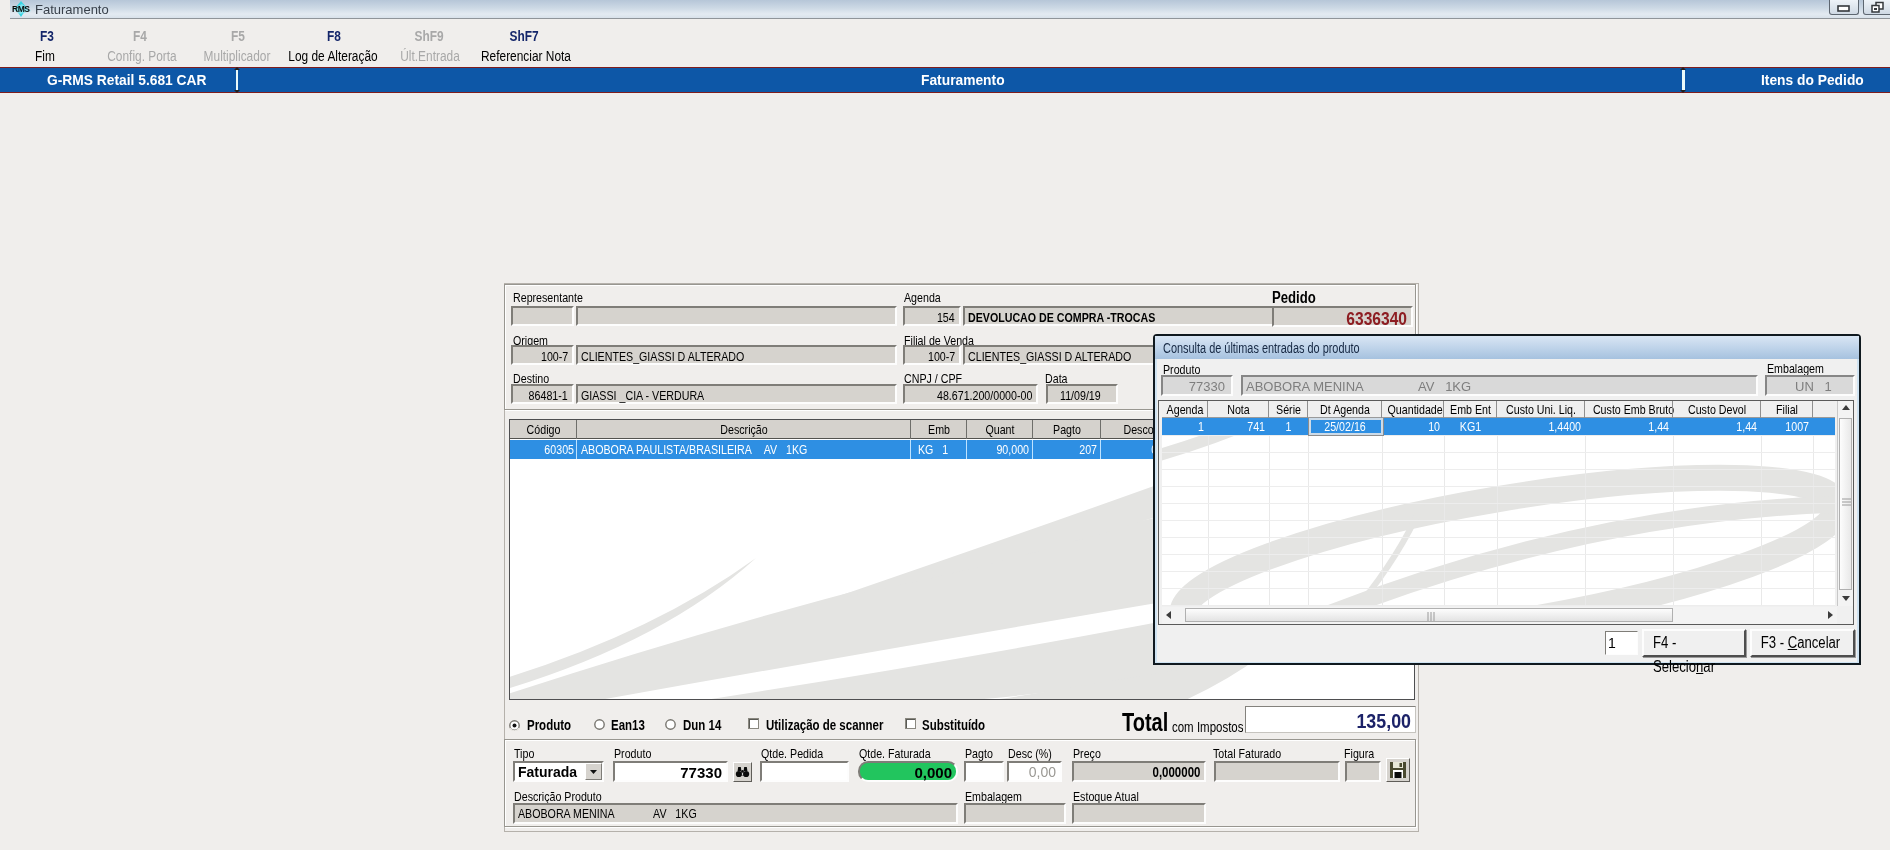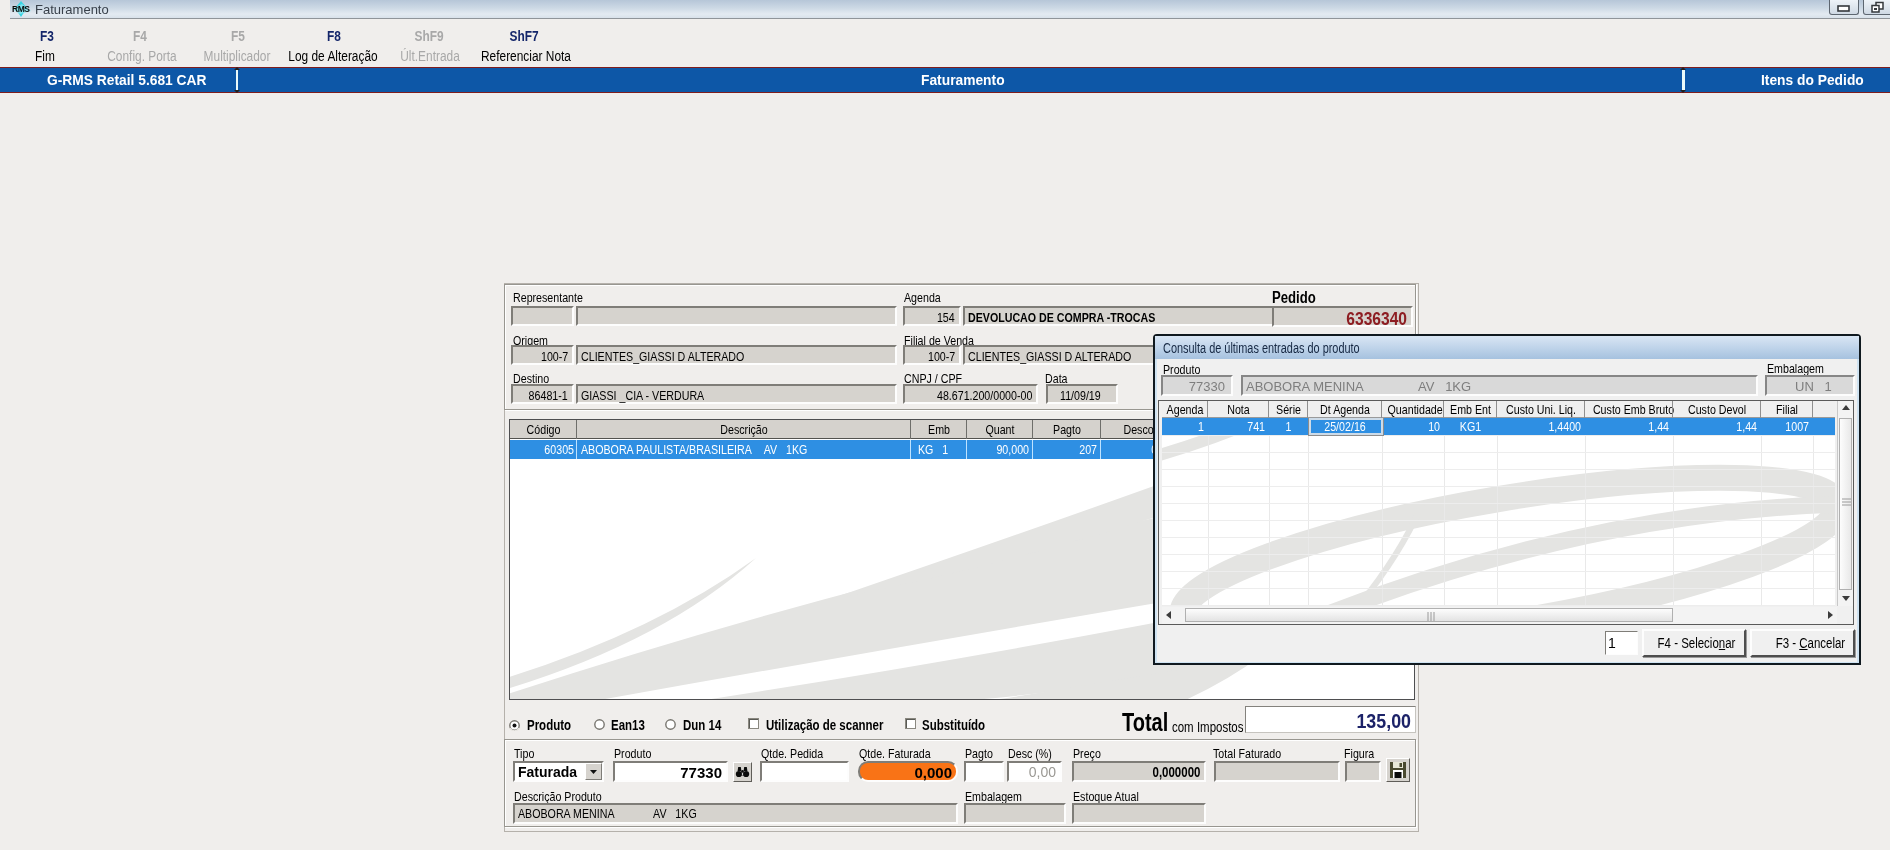--- a/index.html
+++ b/index.html
@@ -40,22 +40,22 @@
   #panel { position:absolute; left:504px; top:283px; width:915px; height:549px;
            border:1px solid #b5b1ab; background:#f0eeec; }
   .gbox { position:absolute; border:1px solid #989690; box-shadow:inset 1px 1px 0 #ffffff, 1px 1px 0 #ffffff; }
   .dinp { background:#d9d9d9; border-top:2px solid #868686; border-left:2px solid #868686;
           border-bottom:2px solid #fdfdfd; border-right:2px solid #fdfdfd; font-size:13px; color:#7e7e7e; }
   .dgl { position:absolute; top:0; width:1px; height:188px; background:#e9e9e9; }
   .dgh { position:absolute; left:0; width:673px; height:1px; background:#ededed; }
   .hgl { position:absolute; top:0; width:1px; height:17px; background:#8f8f8f; }
   .dbtn span { display:inline-block; transform:scaleX(0.82); transform-origin:50% 50%; }
   .dbtn { background:#f0f0f0; border-top:2px solid #fdfdfd; border-left:2px solid #fdfdfd;
-          border-bottom:2px solid #4e4e4e; border-right:2px solid #4e4e4e; font-size:14px; color:#000;
-          text-align:right; line-height:24px; box-shadow:1px 1px 0 #9a9a9a; }
+          border-bottom:2px solid #4e4e4e; border-right:2px solid #4e4e4e; font-size:16px; color:#000;
+          text-align:left; line-height:24px; box-shadow:1px 1px 0 #9a9a9a; }
 </style>
 </head>
 <body>
 
 <div id="titlebar">
   <svg class="abs" style="left:2px;top:1px" width="20" height="17" viewBox="0 0 20 17">
     <polygon points="9,0 15,7 9,16 3,7" fill="#38d4e4"></polygon>
     <polygon points="0,8 10,3 19,10 8,13" fill="#8ee4ee" opacity="0.85"></polygon>
     <text x="0" y="11" font-size="8.5" font-weight="bold" fill="#0a0a0a" font-family="Liberation Sans" letter-spacing="-0.5">RMS</text>
   </svg>
@@ -243,21 +243,21 @@
          <circle cx="12.1" cy="11" r="3.1"></circle>
          <rect x="7" y="9.6" width="3" height="2.8"></rect>
        </g>
        <circle cx="8.5" cy="8.2" r="1.3" fill="#0a0a0a"></circle>
        <rect x="7.9" y="10.2" width="1.2" height="1.6" fill="#fff"></rect>
      </svg>
   </div>
   <div class="lbl" style="left:761px; top:746px;">Qtde. Pedida</div>
   <div class="abs" style="left:760px; top:761px; width:89px; height:21px; background:#fff; border-top:2px solid #7f7d78; border-left:2px solid #7f7d78; border-bottom:2px solid #fdfdfd; border-right:2px solid #fdfdfd;"></div>
   <div class="lbl" style="left:859px; top:746px;">Qtde. Faturada</div>
-  <div class="abs" style="left:858px; top:761px; width:100px; height:21px; background:#f97316; border-top:2px solid #7f7d78; border-left:2px solid #7f7d78; border-bottom:2px solid #fdfdfd; border-right:2px solid #fdfdfd;border-radius:10px;">
+  <div class="abs" style="left:858px; top:761px; width:100px; height:21px; background:#22c55e; border-top:2px solid #7f7d78; border-left:2px solid #7f7d78; border-bottom:2px solid #fdfdfd; border-right:2px solid #fdfdfd;border-radius:10px;">
      <span class="abs" style="right:4px; top:1px; font-size:15px; font-weight:bold;">0,000</span>
   </div>
   <div class="lbl" style="left:965px; top:746px;">Pagto</div>
   <div class="abs" style="left:964px; top:761px; width:40px; height:21px; background:#fff; border-top:2px solid #7f7d78; border-left:2px solid #7f7d78; border-bottom:2px solid #fdfdfd; border-right:2px solid #fdfdfd;"></div>
   <div class="lbl" style="left:1008px; top:746px;">Desc (%)</div>
   <div class="abs" style="left:1007px; top:761px; width:55px; height:21px; background:#fff; border-top:2px solid #7f7d78; border-left:2px solid #7f7d78; border-bottom:2px solid #fdfdfd; border-right:2px solid #fdfdfd;">
      <span class="abs" style="right:4px; top:1px; font-size:14px; color:#9a9893;">0,00</span>
   </div>
   <div class="lbl" style="left:1073px; top:746px;">Preço</div>
   <div class="inp" style="left:1072px; top:761px; width:134px; height:21px;">

